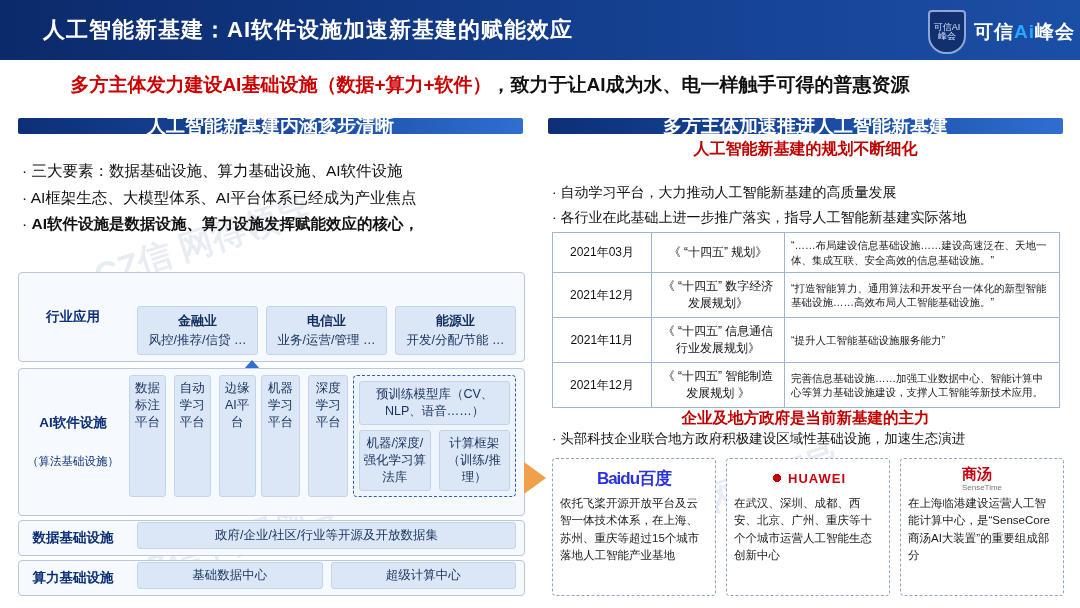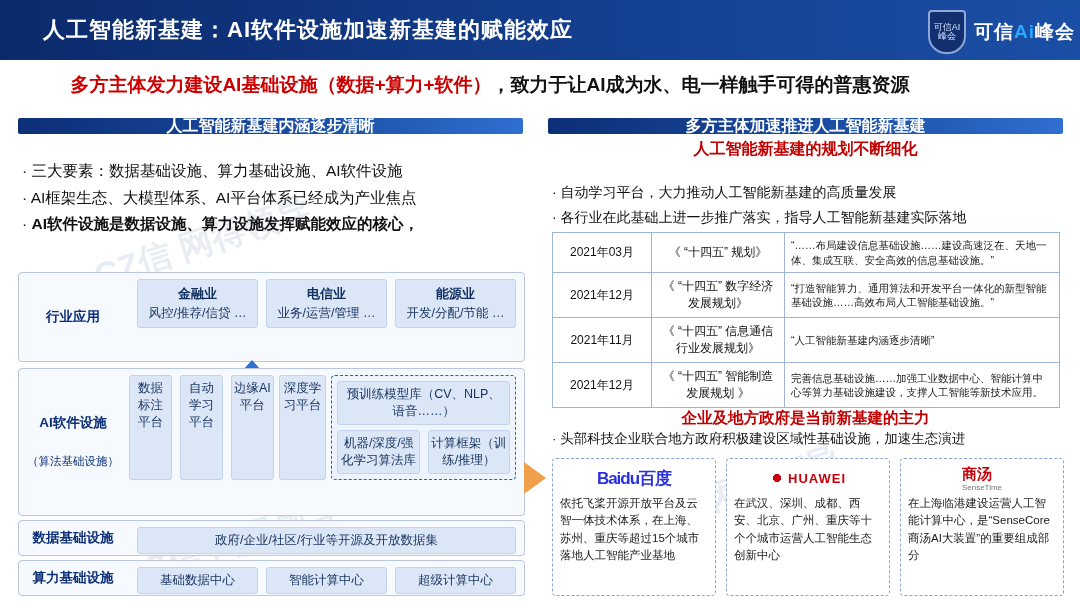--- a/index.html
+++ b/index.html
@@ -39,21 +39,21 @@
   .subtitle{
     position:absolute;top:72px;left:0;width:980px;text-align:center;
     font-size:19px;font-weight:bold;color:#cc0000;white-space:nowrap;
   }
   .subtitle .blk{color:#111111;}
 
   
   .bar{
     position:absolute;height:16px;border-radius:2px;
     background:linear-gradient(90deg,#0d2f77 0%, #1b4fa6 60%, #2f6fd0 100%);
-    color:#fff;font-size:16px;font-weight:bold;
+    color:#fff;font-size:19px;font-weight:bold;
     display:flex;align-items:center;justify-content:center;
   }
   .bar-left{left:18px;top:118px;width:505px;}
   .bar-right{left:548px;top:118px;width:515px;}
 
   
   .bullets{position:absolute;left:22px;top:158px;width:505px;font-size:15.5px;color:#111;line-height:1.72;}
   .bullets div{white-space:nowrap;}
   .b-strong{font-weight:bold;}
 
@@ -63,21 +63,21 @@
   .box-ind{left:18px;top:272px;width:505px;height:88px;}
   .box-soft{left:18px;top:368px;width:505px;height:146px;}
   .box-data{left:18px;top:520px;width:505px;height:34px;}
   .box-comp{left:18px;top:560px;width:505px;height:34px;}
 
   .rowlabel{
     position:absolute;left:0;top:0;width:108px;height:100%;
     display:flex;align-items:center;justify-content:center;
     font-size:13.5px;font-weight:bold;color:#0d2f77;text-align:center;line-height:1.25;
   }
-  .cells{position:absolute;left:110px;top:0;right:0;bottom:0;display:flex;align-items:flex-start;gap:8px;padding:6px 8px;box-sizing:border-box;}
+  .cells{position:absolute;left:110px;top:0;right:0;bottom:0;display:flex;align-items:flex-end;gap:8px;padding:6px 8px;box-sizing:border-box;}
   .cell{
     flex:1;background:#dbe6f7;border:1px solid #c2d3ec;border-radius:3px;
     color:#16325c;font-size:12.5px;text-align:center;padding:5px 2px;line-height:1.45;
   }
   .cell b{display:block;font-weight:bold;font-size:13px;color:#12305f;}
   .pill{
     background:#dbe6f7;border:1px solid #c2d3ec;border-radius:3px;color:#16325c;
     font-size:12.5px;text-align:center;padding:4px 2px;
   }
   .soft-stack{position:absolute;left:110px;top:6px;right:8px;display:flex;flex-direction:row;gap:5px;}
@@ -200,20 +200,21 @@
         <div style="font-size:11.5px;font-weight:normal;margin-top:22px;">（算法基础设施）</div>
       </div>
     </div>
     <div class="soft-stack">
       <div class="soft-row">
         <div class="pill">数据标注平台</div>
         <div class="pill">自动学习平台</div>
         <div class="pill">边缘AI平台</div>
       </div>
       <div class="soft-row">
+        <div class="pill">机器学习平台</div>
         <div class="pill">深度学习平台</div>
       </div>
       <div class="dashbox">
         <div class="soft-row">
           <div class="pill">预训练模型库（CV、NLP、语音……）</div>
         </div>
         <div class="soft-row">
           <div class="pill">机器/深度/强化学习算法库</div>
           <div class="pill">计算框架（训练/推理）</div>
         </div>
@@ -225,21 +226,20 @@
     <div class="rowlabel">数据基础设施</div>
     <div class="cells">
       <div class="pill" style="flex:1">政府/企业/社区/行业等开源及开放数据集</div>
     </div>
   </div>
 
   <div class="box box-comp">
     <div class="rowlabel">算力基础设施</div>
     <div class="cells">
       <div class="pill" style="flex:1">基础数据中心</div>
-      <div class="pill" style="flex:1">智能计算中心</div>
       <div class="pill" style="flex:1">超级计算中心</div>
     </div>
   </div>
 
   <div class="bar bar-right">多方主体加速推进人工智能新基建</div>
   <div class="r-head">人工智能新基建的规划不断细化</div>
   <div class="r-bullets">
     <div>· <span>自动学习平台，大力推动人工智能新基建的高质量发展</span></div>
     <div>· <span>各行业在此基础上进一步推广落实，指导人工智能新基建实际落地</span></div>
   </div>
@@ -252,21 +252,21 @@
       <td class="desc">“……布局建设信息基础设施……建设高速泛在、天地一体、集成互联、安全高效的信息基础设施。”</td>
     </tr>
     <tr>
       <td class="date">2021年12月</td>
       <td class="doc">《 “十四五” 数字经济发展规划》</td>
       <td class="desc">“打造智能算力、通用算法和开发平台一体化的新型智能基础设施……高效布局人工智能基础设施。”</td>
     </tr>
     <tr>
       <td class="date">2021年11月</td>
       <td class="doc">《 “十四五” 信息通信行业发展规划》</td>
-      <td class="desc">“人工智能新基建内涵逐步清晰”</td>
+      <td class="desc">“提升人工智能基础设施服务能力”</td>
     </tr>
     <tr>
       <td class="date">2021年12月</td>
       <td class="doc">《 “十四五” 智能制造发展规划 》</td>
       <td class="desc">完善信息基础设施……加强工业数据中心、智能计算中心等算力基础设施建设，支撑人工智能等新技术应用。</td>
     </tr>
   </tbody>
     </table>
 
   <div class="r-head2">企业及地方政府是当前新基建的主力</div>

